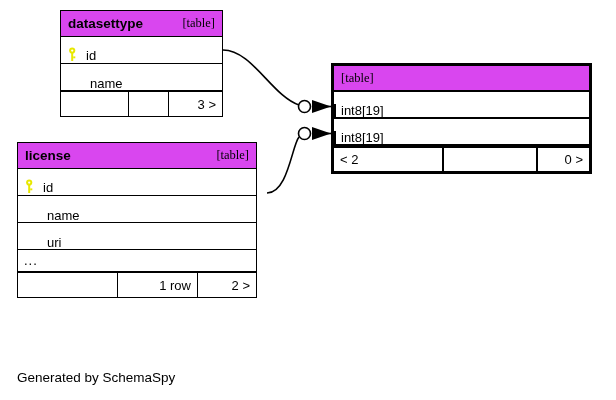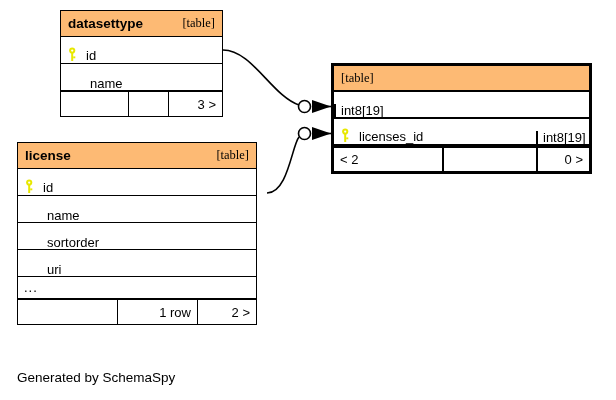--- a/index.html
+++ b/index.html
@@ -27,21 +27,21 @@
   }
   .er-table.focal {
     border-width: 3px;
   }
 
   .tbl-header {
     box-sizing: border-box;
     display: flex;
     align-items: center;
     justify-content: space-between;
-    background: #fdba74;
+    background: #d946ef;
     border-bottom: 1px solid #000000;
     padding: 0 7px;
     height: 26px;
   }
   .focal > .tbl-header {
     border-bottom-width: 2px;
   }
   .tbl-name {
     font-weight: bold;
     font-size: 13.5px;
@@ -186,29 +186,20 @@
 
   <div class="tbl-header">
     <span class="tbl-tag">[table]</span>
   </div>
 
   <div class="tbl-row">
     <div class="col-type" style="width:53px;">int8[19]</div>
   </div>
 
   <div class="tbl-row">
-    <div class="col-name">
-      <svg class="key-icon" viewBox="0 0 14 16">
-        <circle cx="4.2" cy="3.6" r="3.1" fill="#e8e800"></circle>
-        <circle cx="4.2" cy="3.6" r="1.1" fill="#ffffff"></circle>
-        <rect x="3.2" y="5.6" width="2" height="8.4" fill="#e8e800"></rect>
-        <rect x="5.2" y="9.4" width="2.1" height="1.9" fill="#e8e800"></rect>
-      </svg>
-      <span class="label">licenses_id</span>
-    </div>
     <div class="col-type" style="width:53px;">int8[19]</div>
   </div>
 
   <div class="tbl-footer">
     <div class="foot-cell left" style="width:108px;">&lt; 2</div>
     <div class="foot-cell mid" style="width:94px;"></div>
     <div class="foot-cell right" style="flex:1 1 auto;">0 &gt;</div>
   </div>
 </div>
 
@@ -230,25 +221,20 @@
       <span class="label">id</span>
     </div>
   </div>
 
   <div class="tbl-row">
     <div class="col-name indent">
       <span class="label">name</span>
     </div>
   </div>
 
-  <div class="tbl-row">
-    <div class="col-name indent">
-      <span class="label">sortorder</span>
-    </div>
-  </div>
 
   <div class="tbl-row">
     <div class="col-name indent">
       <span class="label">uri</span>
     </div>
   </div>
 
   <div class="ellipsis-row">...</div>
 
   <div class="tbl-footer">

